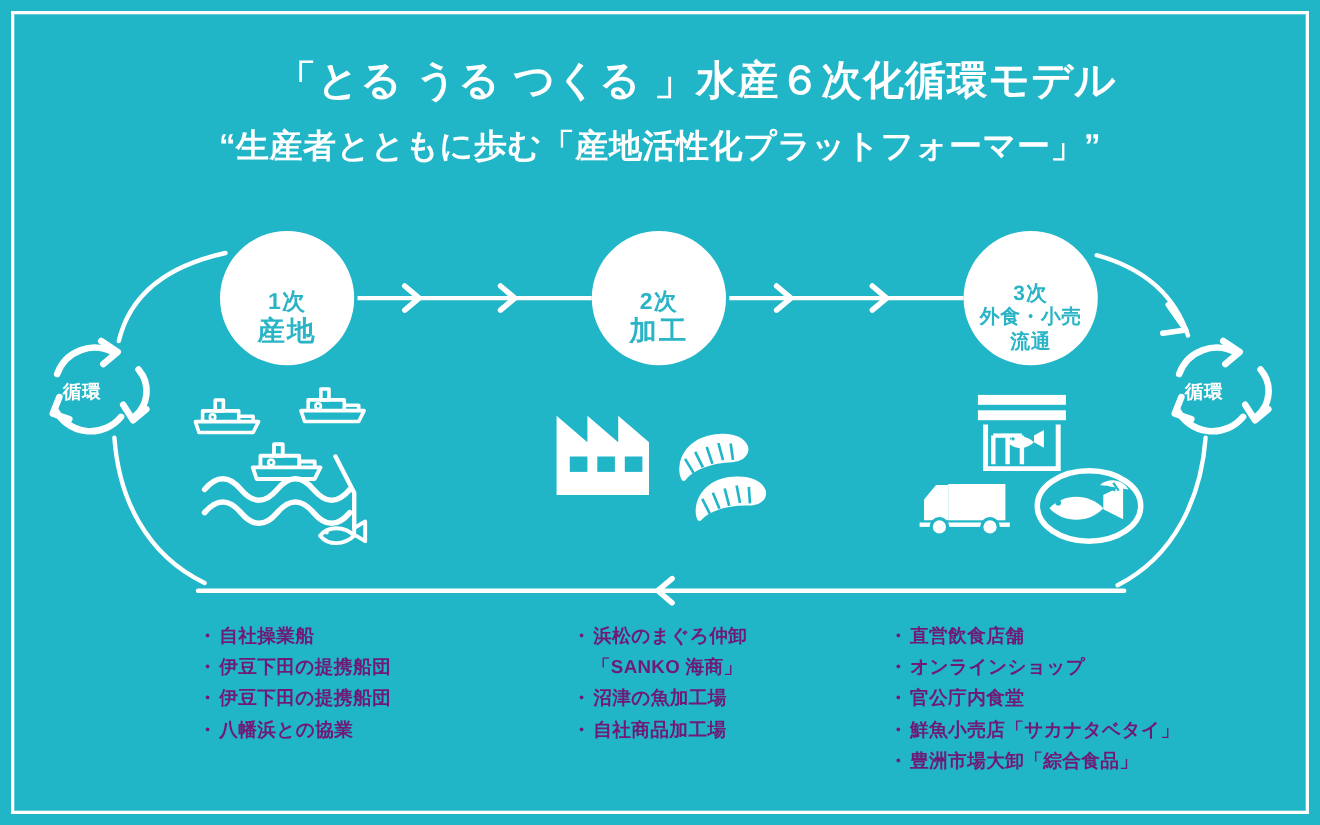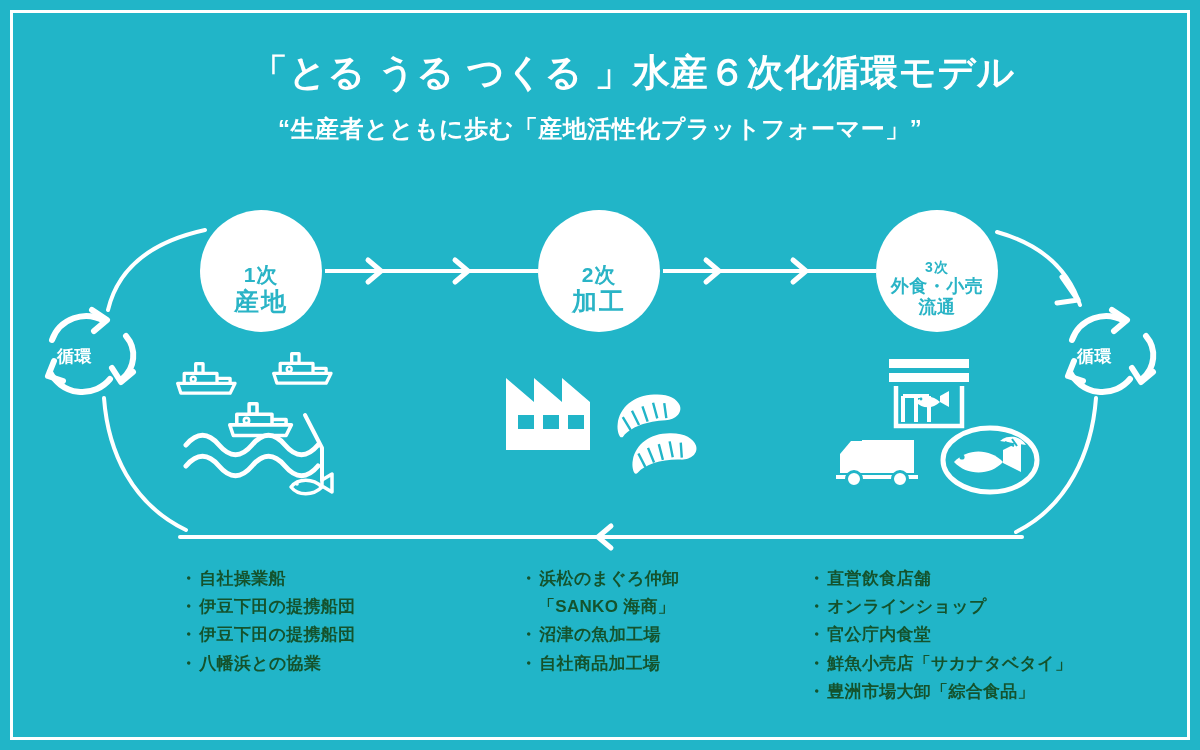--- a/index.html
+++ b/index.html
@@ -51,21 +51,21 @@
     white-space: nowrap;
     padding-left: 33px;
   }
   .subtitle {
     position: absolute;
     left: 0;
     top: 113px;
     width: 1200px;
     text-align: center;
     color: #ffffff;
-    font-size: 24px;
+    font-size: 30px;
     font-weight: bold;
     letter-spacing: 0.5px;
     white-space: nowrap;
   }
 
   
   .stage-circle {
     position: absolute;
     width: 122px;
     height: 122px;
@@ -89,42 +89,42 @@
     font-weight: bold;
     letter-spacing: 2px;
     white-space: nowrap;
   }
   .stage-circle.compact .name {
     font-size: 18px;
     letter-spacing: 0.5px;
     line-height: 1.18;
   }
   .stage-circle.compact .num {
-    font-size: 14px;
+    font-size: 19px;
   }
   #circle-1 { left: 200px; top: 210px; }
   #circle-2 { left: 538px; top: 210px; }
   #circle-3 { left: 876px; top: 210px; }
 
   
   .cycle-label {
     position: absolute;
     color: #ffffff;
     font-size: 17px;
     font-weight: bold;
     letter-spacing: 0.5px;
     white-space: nowrap;
   }
   #cycle-left  { left: 57px;   top: 345px; }
   #cycle-right { left: 1077px; top: 345px; }
 
   
   .bullet-list {
     position: absolute;
-    color: #14532d;
+    color: #701a75;
     font-size: 17px;
     font-weight: bold;
     line-height: 1.66;
     letter-spacing: 0.3px;
   }
   .bullet-list .li {
     white-space: nowrap;
   }
   .bullet-list .li .dot {
     margin-right: 2px;

